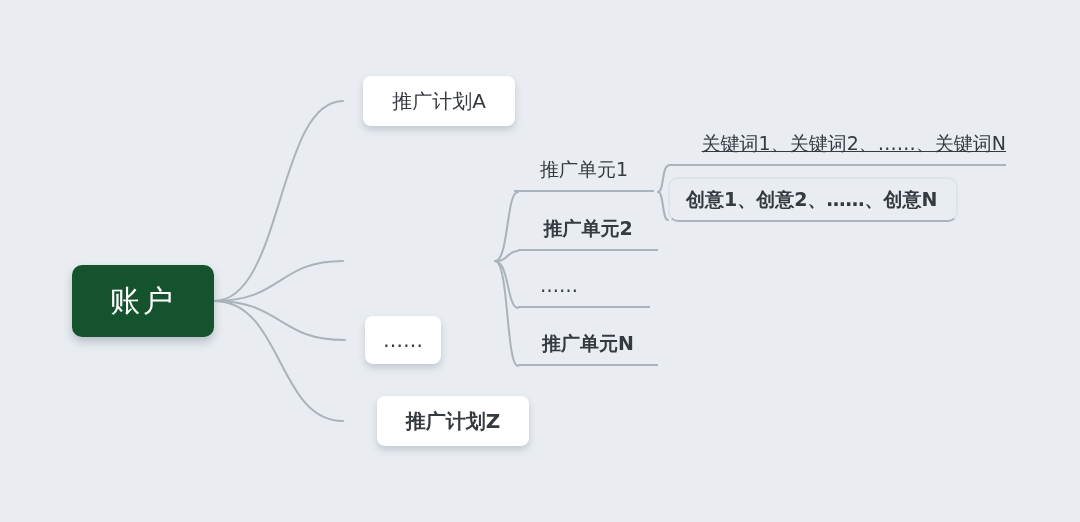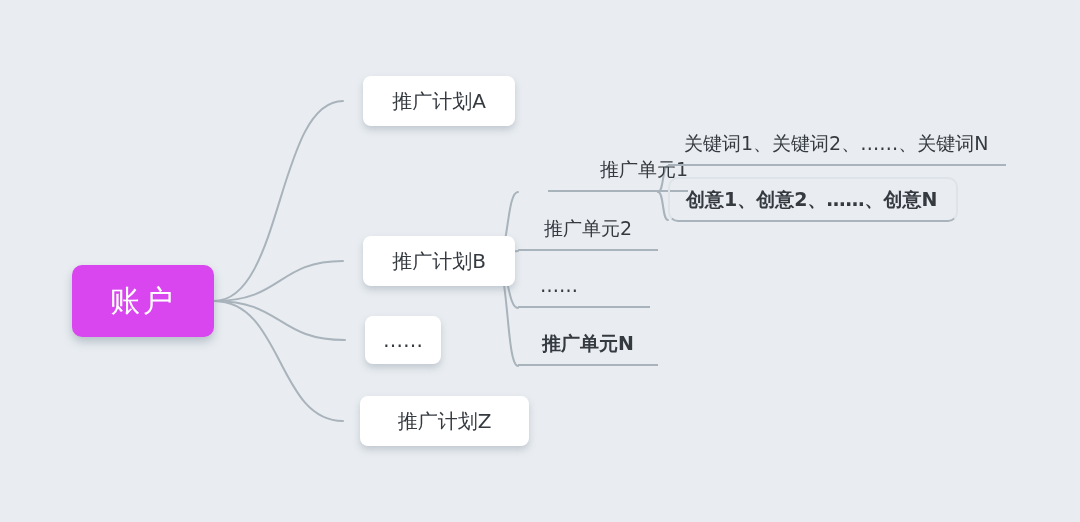--- a/index.html
+++ b/index.html
@@ -25,54 +25,54 @@
   .node {
     position:absolute;
     display:flex;
     align-items:center;
     justify-content:center;
     color:#353a40;
     white-space:nowrap;
   }
   .root {
     left:72px; top:265px; width:142px; height:72px;
-    background:#d946ef;
+    background:#14532d;
     color:#ffffff;
     font-size:30px;
     letter-spacing:3px;
     border-radius:10px;
     box-shadow:0 5px 10px rgba(90,110,125,.35);
   }
   .box {
     background:#ffffff;
     font-size:20px;
     border-radius:8px;
     box-shadow:0 4px 7px rgba(120,135,150,.35);
     margin-left:20px;
   }
   .campaign-a { left:343px; top:76px;  width:152px; height:50px; }
   .campaign-b { left:343px; top:236px; width:152px; height:50px; }
   .campaign-dots { left:345px; top:316px; width:76px; height:48px; }
-  .campaign-z { left:340px; top:396px; width:169px; height:50px; }
+  .campaign-z { left:357px; top:396px; width:152px; height:50px;font-weight:bold; }
   .uline {
     position:absolute;
     display:block;
     font-size:19px;
     line-height:24px;
     color:#353a40;
     text-align:center;
     padding-bottom:9px;
     border-bottom:2px solid #a9b3bb;
     white-space:nowrap;
   }
-  .unit-1 { left:548px; top:157px; width:140px;text-align:right; }
-  .unit-2 { left:518px; top:216px; width:140px; }
+  .unit-1 { left:514px; top:157px; width:140px; }
+  .unit-2 { left:518px; top:216px; width:140px;font-weight:bold; }
   .unit-dots { left:518px; top:273px; width:132px; text-align:left; padding-left:22px; }
   .unit-n { left:518px; top:331px; width:140px;font-weight:bold; }
-  .leaf-keywords { left:668px; top:131px; width:338px; text-align:left; padding-left:16px; }
+  .leaf-keywords { left:668px; top:131px; width:338px; text-align:right; padding-left:16px;text-decoration:underline; }
   .leaf-creatives {
     left:668px; top:177px; width:290px;
     text-align:left;
     padding:8px 0 9px 16px;
     border:2px solid #dde3e8;
     border-bottom:2px solid #a9b3bb;
     border-radius:10px;
     font-weight:bold;
   }
 </style>
@@ -92,21 +92,20 @@
     <path d="M495,261 C509,261 507,308 518,308"></path>
     <path d="M495,261 C509,261 506,366 518,366"></path>
 
     <path d="M658,192 C664,192 662,166 668,166"></path>
     <path d="M658,192 C664,192 662,220 668,220"></path>
   </svg>
 
   <div class="node root">账户</div>
 
   <div class="node box campaign-a">推广计划A</div>
-  <div class="node box campaign-b">推广计划B</div>
   <div class="node box campaign-dots">……</div>
   <div class="node box campaign-z">推广计划Z</div>
 
   <div class="uline unit-1">推广单元1</div>
   <div class="uline unit-2">推广单元2</div>
   <div class="uline unit-dots">……</div>
   <div class="uline unit-n">推广单元N</div>
 
   <div class="uline leaf-keywords">关键词1、关键词2、……、关键词N</div>
   <div class="uline leaf-creatives">创意1、创意2、……、创意N</div>

